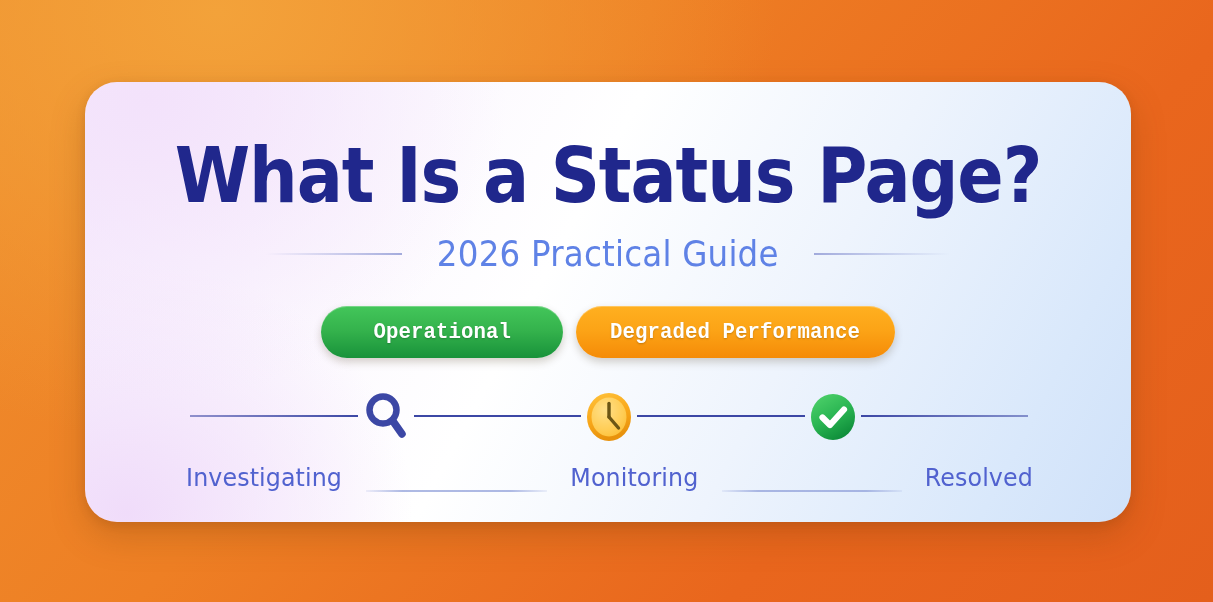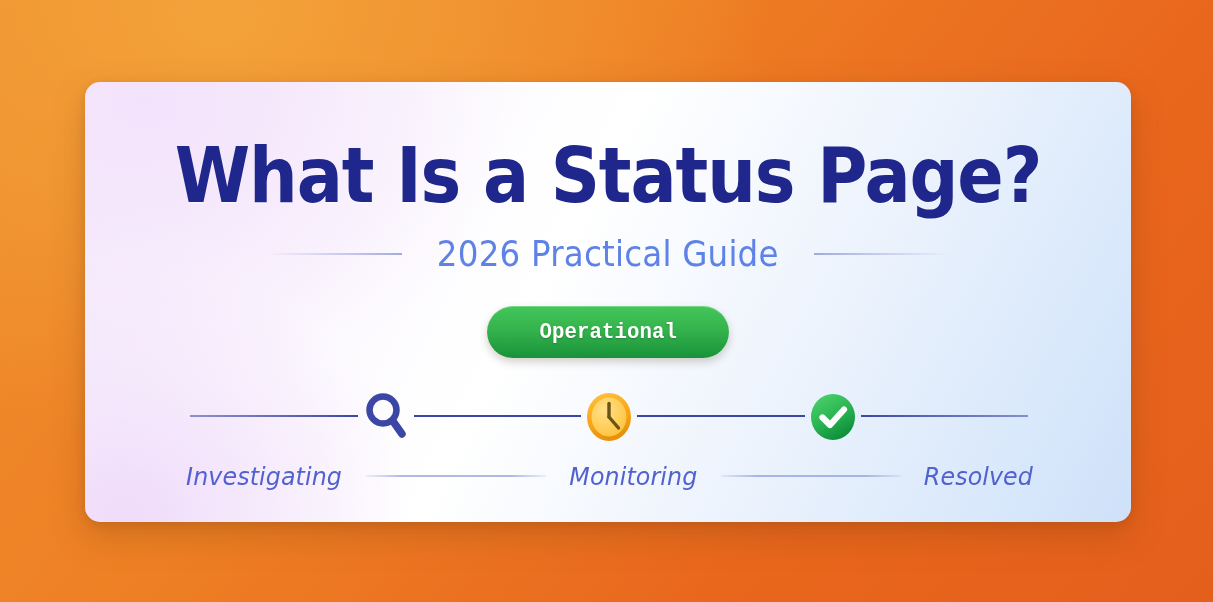--- a/index.html
+++ b/index.html
@@ -19,21 +19,21 @@
     position:relative;
   }
 
   
   .card {
     position:absolute;
     left:85px;
     top:82px;
     width:1046px;
     height:440px;
-    border-radius:15px;
+    border-radius:32px;
     background:
       radial-gradient(ellipse 620px 520px at 6% 4%, #f3e2fb 0%, rgba(243,226,251,0) 58%),
       radial-gradient(ellipse 520px 460px at 4% 98%, #f0dcfa 0%, rgba(240,220,250,0) 55%),
       linear-gradient(118deg, #f6ecfd 0%, #fbf7fe 22%, #ffffff 44%, #eef4fd 66%, #d9e8fb 88%, #cfe1f9 100%);
     box-shadow:
       0 14px 34px rgba(120,60,10,0.26),
       0 3px 10px rgba(120,60,10,0.16);
     overflow:hidden;
   }
 
@@ -176,22 +176,21 @@
   .icon-clock  { width:50px; height:54px; display:block; }
   .icon-check  { width:48px; height:50px; display:block; }
 
   
   .tl-labels {
     position:absolute;
     left:-8px; right:-8px;
     top:78px;
     height:32px;
     display:flex;
-    align-items:center;
-    font-style:italic;
+    align-items:flex-end;
   }
   .tl-label {
     flex:0 0 auto;
     font-family:"DejaVu Sans", sans-serif;
     font-size:25px;
     color:#5162cf;
     letter-spacing:0.1px;
     white-space:nowrap;
     transform:scaleX(0.95);
   }
@@ -215,20 +214,23 @@
 
   <div class="subtitle-row">
     <div class="sub-rule left"></div>
     <div class="subtitle">2026 Practical Guide</div>
     <div class="sub-rule right"></div>
   </div>
 
   <div class="pills">
     <div class="pill operational">
       <span>Operational</span>
+    </div>
+    <div class="pill degraded">
+      <span>Degraded Performance</span>
     </div>
   </div>
 
   <div class="timeline">
 
     <div class="tl-track">
       <div class="tl-seg cap-left"></div>
       <div class="tl-gap"></div>
       <div class="tl-seg"></div>
       <div class="tl-gap"></div>

